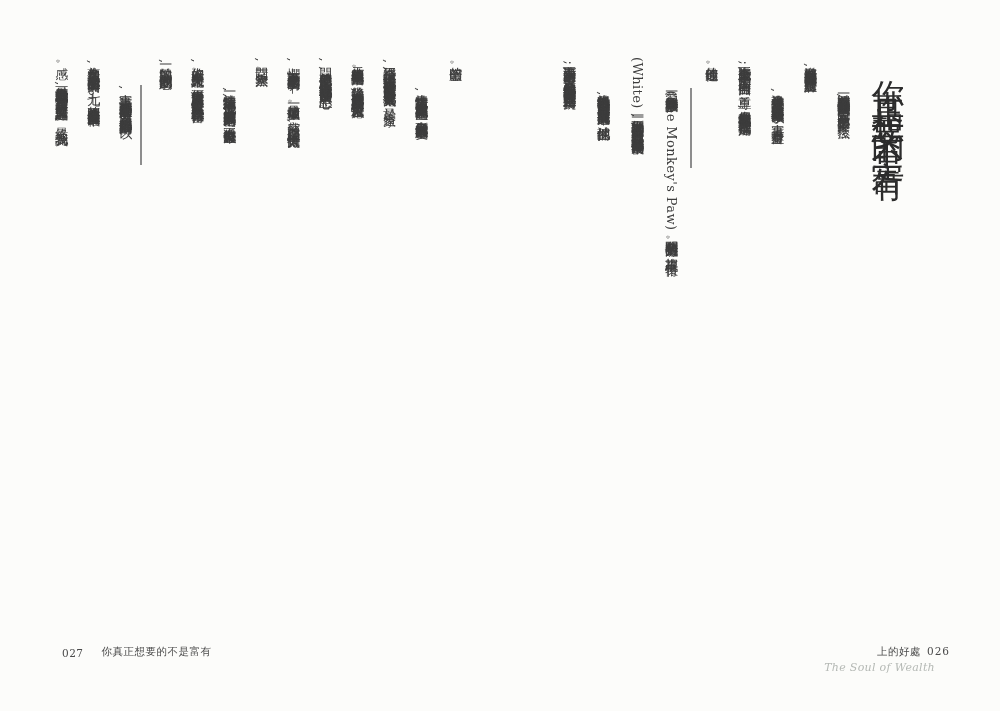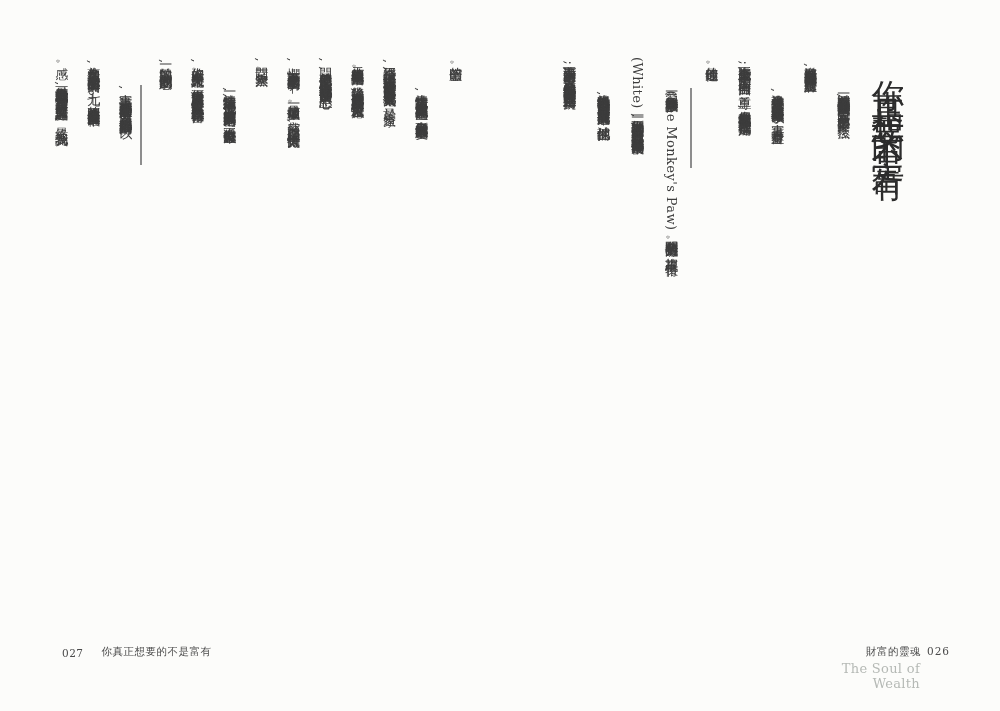--- a/index.html
+++ b/index.html
@@ -36,22 +36,22 @@
     position:absolute; left:62px; top:645px;
     display:flex; gap:18px; align-items:flex-end;
     font-size:10.5px; color:#4a4a4a; letter-spacing:0.5px;
   }
   .footer-right {
     position:absolute; left:818px; top:645px; width:132px;
     text-align:right; font-size:10.5px; color:#4a4a4a; letter-spacing:0.5px;
   }
   .footer-right .page-num { margin-left:6px; letter-spacing:1px; }
   .footer-right .en-title {
-    margin-top:2px; margin-right:30px;
-    font-size:13px; letter-spacing:0.3px; color:#b5b9b5;
+    margin-top:2px; margin-right:15px;
+    font-style:italic; font-size:11px; letter-spacing:0.3px; color:#b5b9b5;
   }
 </style>
 </head>
 <body>
 
 <div class="spread">
 
   <div class="page page-right"></div>
 
   <div class="chapter-title">你真正想要的不是富有</div>
@@ -88,18 +88,18 @@
   <div class="vcol" style="left:86px">為薪水多加個零,就能治癒生活中所有的弊病。七九%的美國人相信更多的金錢會提升自己的幸福</div>
   <div class="vcol" style="left:54px">感。²可是金錢能否讓我們變幸福,其實相當複雜(前文已有深入討論這一點)。最終,我認為大</div>
 
   <div class="footer-left">
     <span>027</span>
     <span>你真正想要的不是富有</span>
   </div>
 
   <div class="footer-right">
     <div>
-      <span>財富的靈魂</span><span class="page-num">026</span>
+      <span>上的好處</span><span class="page-num">026</span>
     </div>
     <div class="en-title">The Soul of Wealth</div>
   </div>
 
 </div>
 
 </body></html>

